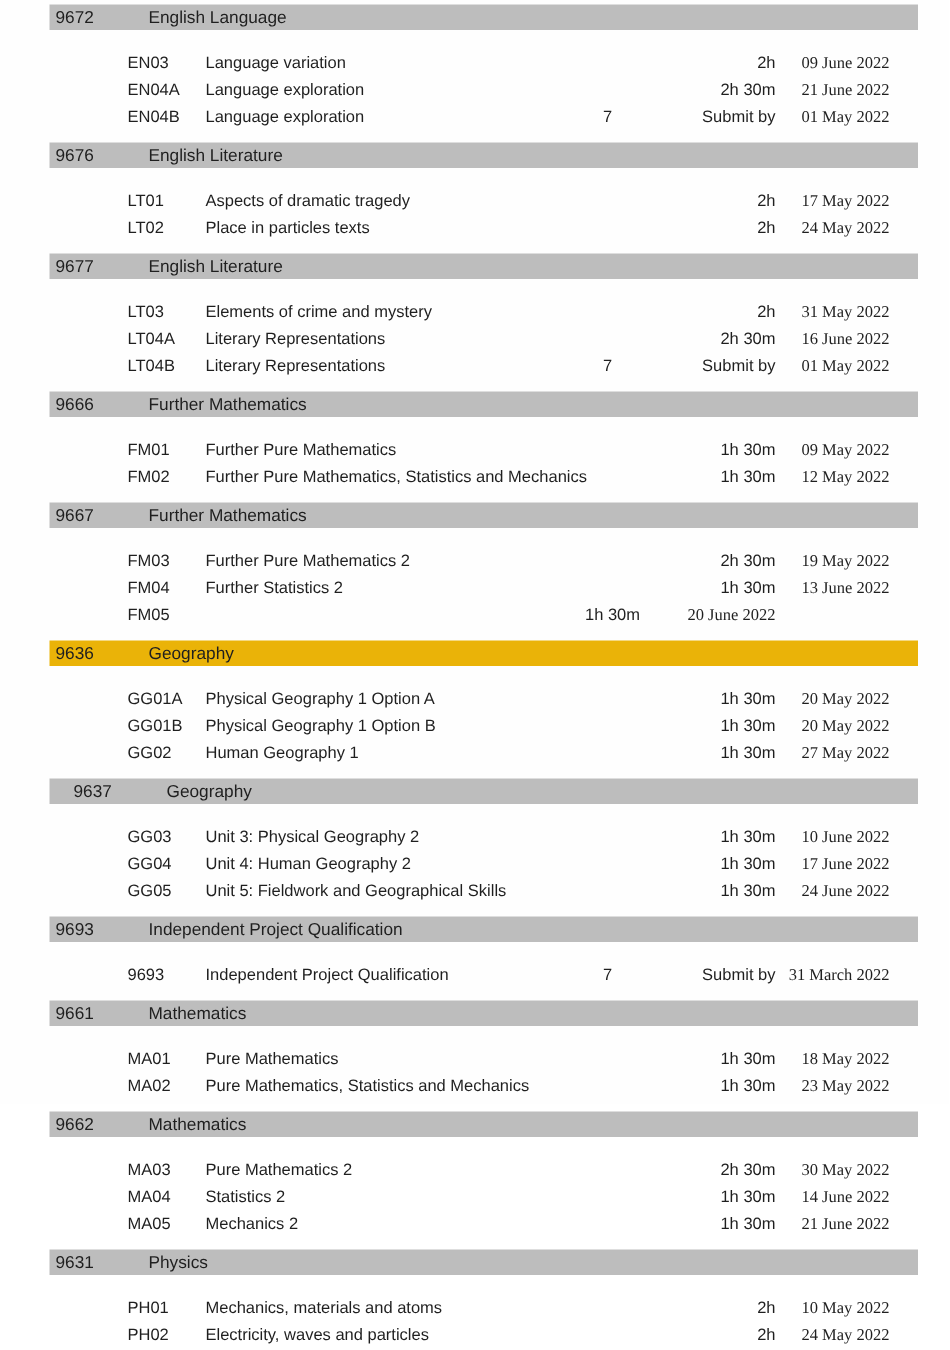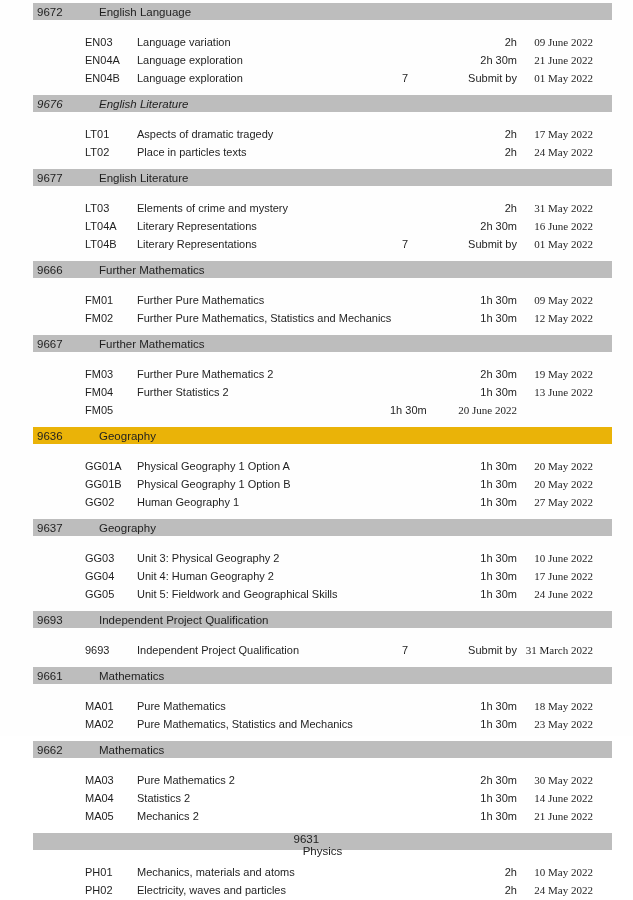--- a/index.html
+++ b/index.html
@@ -89,21 +89,21 @@
     <span class="c-code">EN04B</span>
     <span class="c-title">Language exploration</span>
     <span class="c-comp">7</span>
     <span class="c-dur">Submit by</span>
     <span class="c-date">01 May 2022</span>
   </div>
 </div>
   </section>
 
   <section class="subject">
-    <div class="bar" style="background: rgb(189, 189, 189); font-style: italic;">
+    <div class="bar" style="background: rgb(189, 189, 189);">
       <span class="bar-code">9676</span>
       <span class="bar-title">English Literature</span>
     </div>
     <div class="rows">
   <div class="row">
     <span class="c-code">LT01</span>
     <span class="c-title">Aspects of dramatic tragedy</span>
     <span class="c-comp"></span>
     <span class="c-dur">2h</span>
     <span class="c-date">17 May 2022</span>
@@ -232,21 +232,21 @@
     <span class="c-code">GG02</span>
     <span class="c-title">Human Geography 1</span>
     <span class="c-comp"></span>
     <span class="c-dur">1h 30m</span>
     <span class="c-date">27 May 2022</span>
   </div>
 </div>
   </section>
 
   <section class="subject">
-    <div class="bar" style="background: rgb(189, 189, 189);">
+    <div class="bar" style="background: rgb(189, 189, 189); padding-left: 12px;">
       <span class="bar-code">9637</span>
       <span class="bar-title">Geography</span>
     </div>
     <div class="rows">
   <div class="row">
     <span class="c-code">GG03</span>
     <span class="c-title">Unit 3: Physical Geography 2</span>
     <span class="c-comp"></span>
     <span class="c-dur">1h 30m</span>
     <span class="c-date">10 June 2022</span>
@@ -336,21 +336,21 @@
     <span class="c-code">MA05</span>
     <span class="c-title">Mechanics 2</span>
     <span class="c-comp"></span>
     <span class="c-dur">1h 30m</span>
     <span class="c-date">21 June 2022</span>
   </div>
 </div>
   </section>
 
   <section class="subject">
-    <div class="bar" style="background: rgb(189, 189, 189); flex-direction: column;">
+    <div class="bar" style="background: rgb(189, 189, 189);">
       <span class="bar-code">9631</span>
       <span class="bar-title">Physics</span>
     </div>
     <div class="rows">
   <div class="row">
     <span class="c-code">PH01</span>
     <span class="c-title">Mechanics, materials and atoms</span>
     <span class="c-comp"></span>
     <span class="c-dur">2h</span>
     <span class="c-date">10 May 2022</span>

